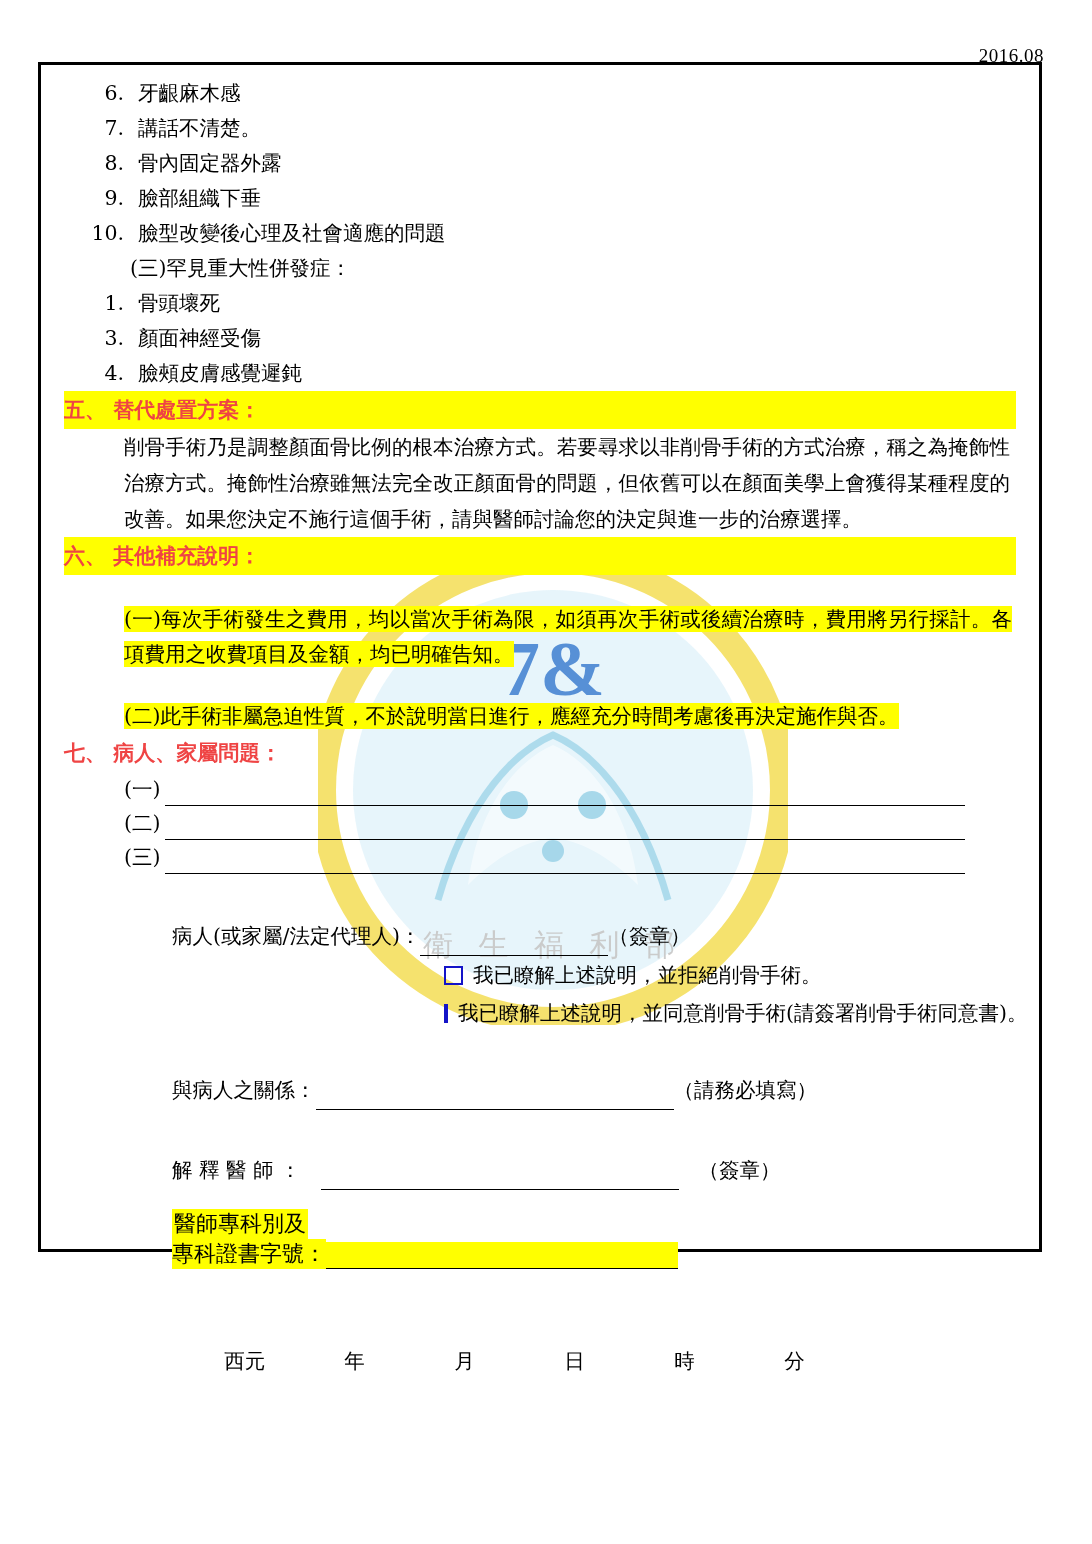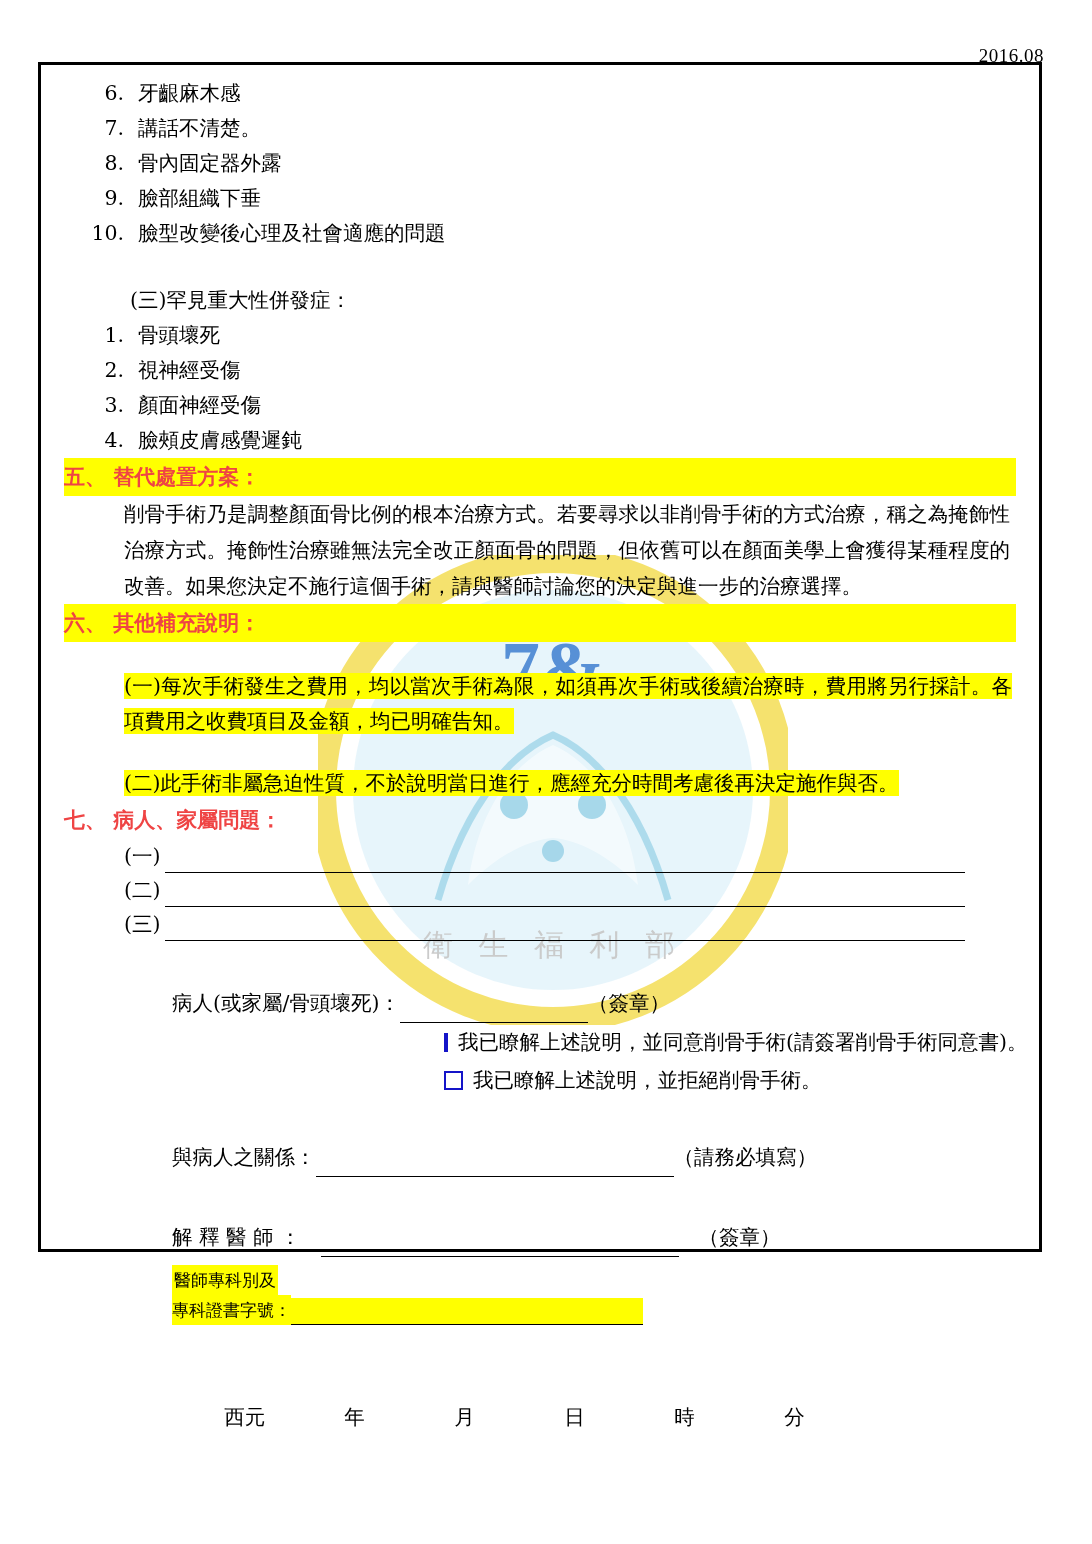--- a/index.html
+++ b/index.html
@@ -69,21 +69,21 @@
     line-height: 35px;
     white-space: pre;
   }
   .num-item {
     display: block;
     font-size: 20.5px;
     line-height: 35px;
     white-space: pre;
   }
   .ind-num { display:inline-block; width: 60px; text-align: right; padding-right: 14px;}
-  .ind-2 { padding-left: 66px; margin-top: 32px; }
+  .ind-2 { padding-left: 66px; }
 
   .heading {
     color: #ef4444;
     font-weight: bold;
     font-size: 21px;
     line-height: 38px;
     white-space: pre;
   }
   .hl {
     background: #ffff00;
@@ -166,23 +166,23 @@
     border: 2px solid #1414c8;
     margin-right: 10px;
     box-sizing: border-box;
   }
 
   .rel-row { margin-top: 38px; }
   .doc-row { margin-top: 40px; gap: 20px; }
 
   .spec-block {
     padding-left: 108px;
-    font-size: 17px;
+    font-size: 22px;
     line-height: 30px;
-    margin-top: 8px;
+    margin-top: 19px;
   }
   .spec-l1 { background: #ffff00; display: inline-block; padding: 0 2px; white-space: pre;}
   .spec-l2 { display: flex; align-items: flex-end; white-space: pre; }
   .spec-l2 .txt { background: #ffff00; }
 
   .date-row {
     padding-left: 108px;
     font-size: 20.5px;
     line-height: 32px;
     margin-top: 44px;
@@ -220,21 +220,20 @@
       <div class="num-item"><span class="ind-num">7.</span><span>講話不清楚。</span></div>
       <div class="num-item"><span class="ind-num">8.</span><span>骨內固定器外露</span></div>
       <div class="num-item"><span class="ind-num">9.</span><span>臉部組織下垂</span></div>
       <div class="num-item"><span class="ind-num">10.</span><span>臉型改變後心理及社會適應的問題</span></div>
     </div>
 
     <div class="line ind-2">(三)罕見重大性併發症：</div>
 
     <div>
       <div class="num-item"><span class="ind-num">1.</span><span>骨頭壞死</span></div>
-      <div class="num-item"><span class="ind-num">2.</span><span>視神經受傷</span></div>
       <div class="num-item"><span class="ind-num">3.</span><span>顏面神經受傷</span></div>
       <div class="num-item"><span class="ind-num">4.</span><span>臉頰皮膚感覺遲鈍</span></div>
     </div>
 
     <div class="heading hl">五、 替代處置方案：</div>
     <div class="para">削骨手術乃是調整顏面骨比例的根本治療方式。若要尋求以非削骨手術的方式治療，稱之為掩飾性治療方式。掩飾性治療雖無法完全改正顏面骨的問題，但依舊可以在顏面美學上會獲得某種程度的改善。如果您決定不施行這個手術，請與醫師討論您的決定與進一步的治療選擇。</div>
 
     <div class="heading hl">六、 其他補充說明：</div>
     <div class="sub"><span class="hl">(一)每次手術發生之費用，均以當次手術為限，如須再次手術或後續治療時，費用將另行採計。各項費用之收費項目及金額，均已明確告知。</span></div>
     <div class="sub"><span class="hl">(二)此手術非屬急迫性質，不於說明當日進行，應經充分時間考慮後再決定施作與否。</span></div>
@@ -252,32 +251,32 @@
       </div>
       <div class="q-row">
         <span class="q-label">(三)</span>
         <span class="q-line"></span>
       </div>
     </div>
 
     <div class="sig-block">
 
       <div class="sig-row">
-        <span>病人(或家屬/骨頭壞死)：</span>
+        <span>病人(或家屬/法定代理人)：</span>
         <span class="ul-short"></span>
         <span>（簽章）</span>
       </div>
 
+      <div class="check-row">
+        <span class="checkbox"></span>
+        <span>我已瞭解上述說明，並拒絕削骨手術。</span>
+      </div>
       <div class="check-row">
         <span class="checkbox"></span>
         <span>我已瞭解上述說明，並同意削骨手術(請簽署削骨手術同意書)。</span>
-      </div>
-      <div class="check-row">
-        <span class="checkbox"></span>
-        <span>我已瞭解上述說明，並拒絕削骨手術。</span>
       </div>
 
       <div class="sig-row rel-row">
         <span>與病人之關係：</span>
         <span class="ul-mid"></span>
         <span>（請務必填寫）</span>
       </div>
 
       <div class="sig-row doc-row">
         <span>解 釋 醫 師 ：</span>

